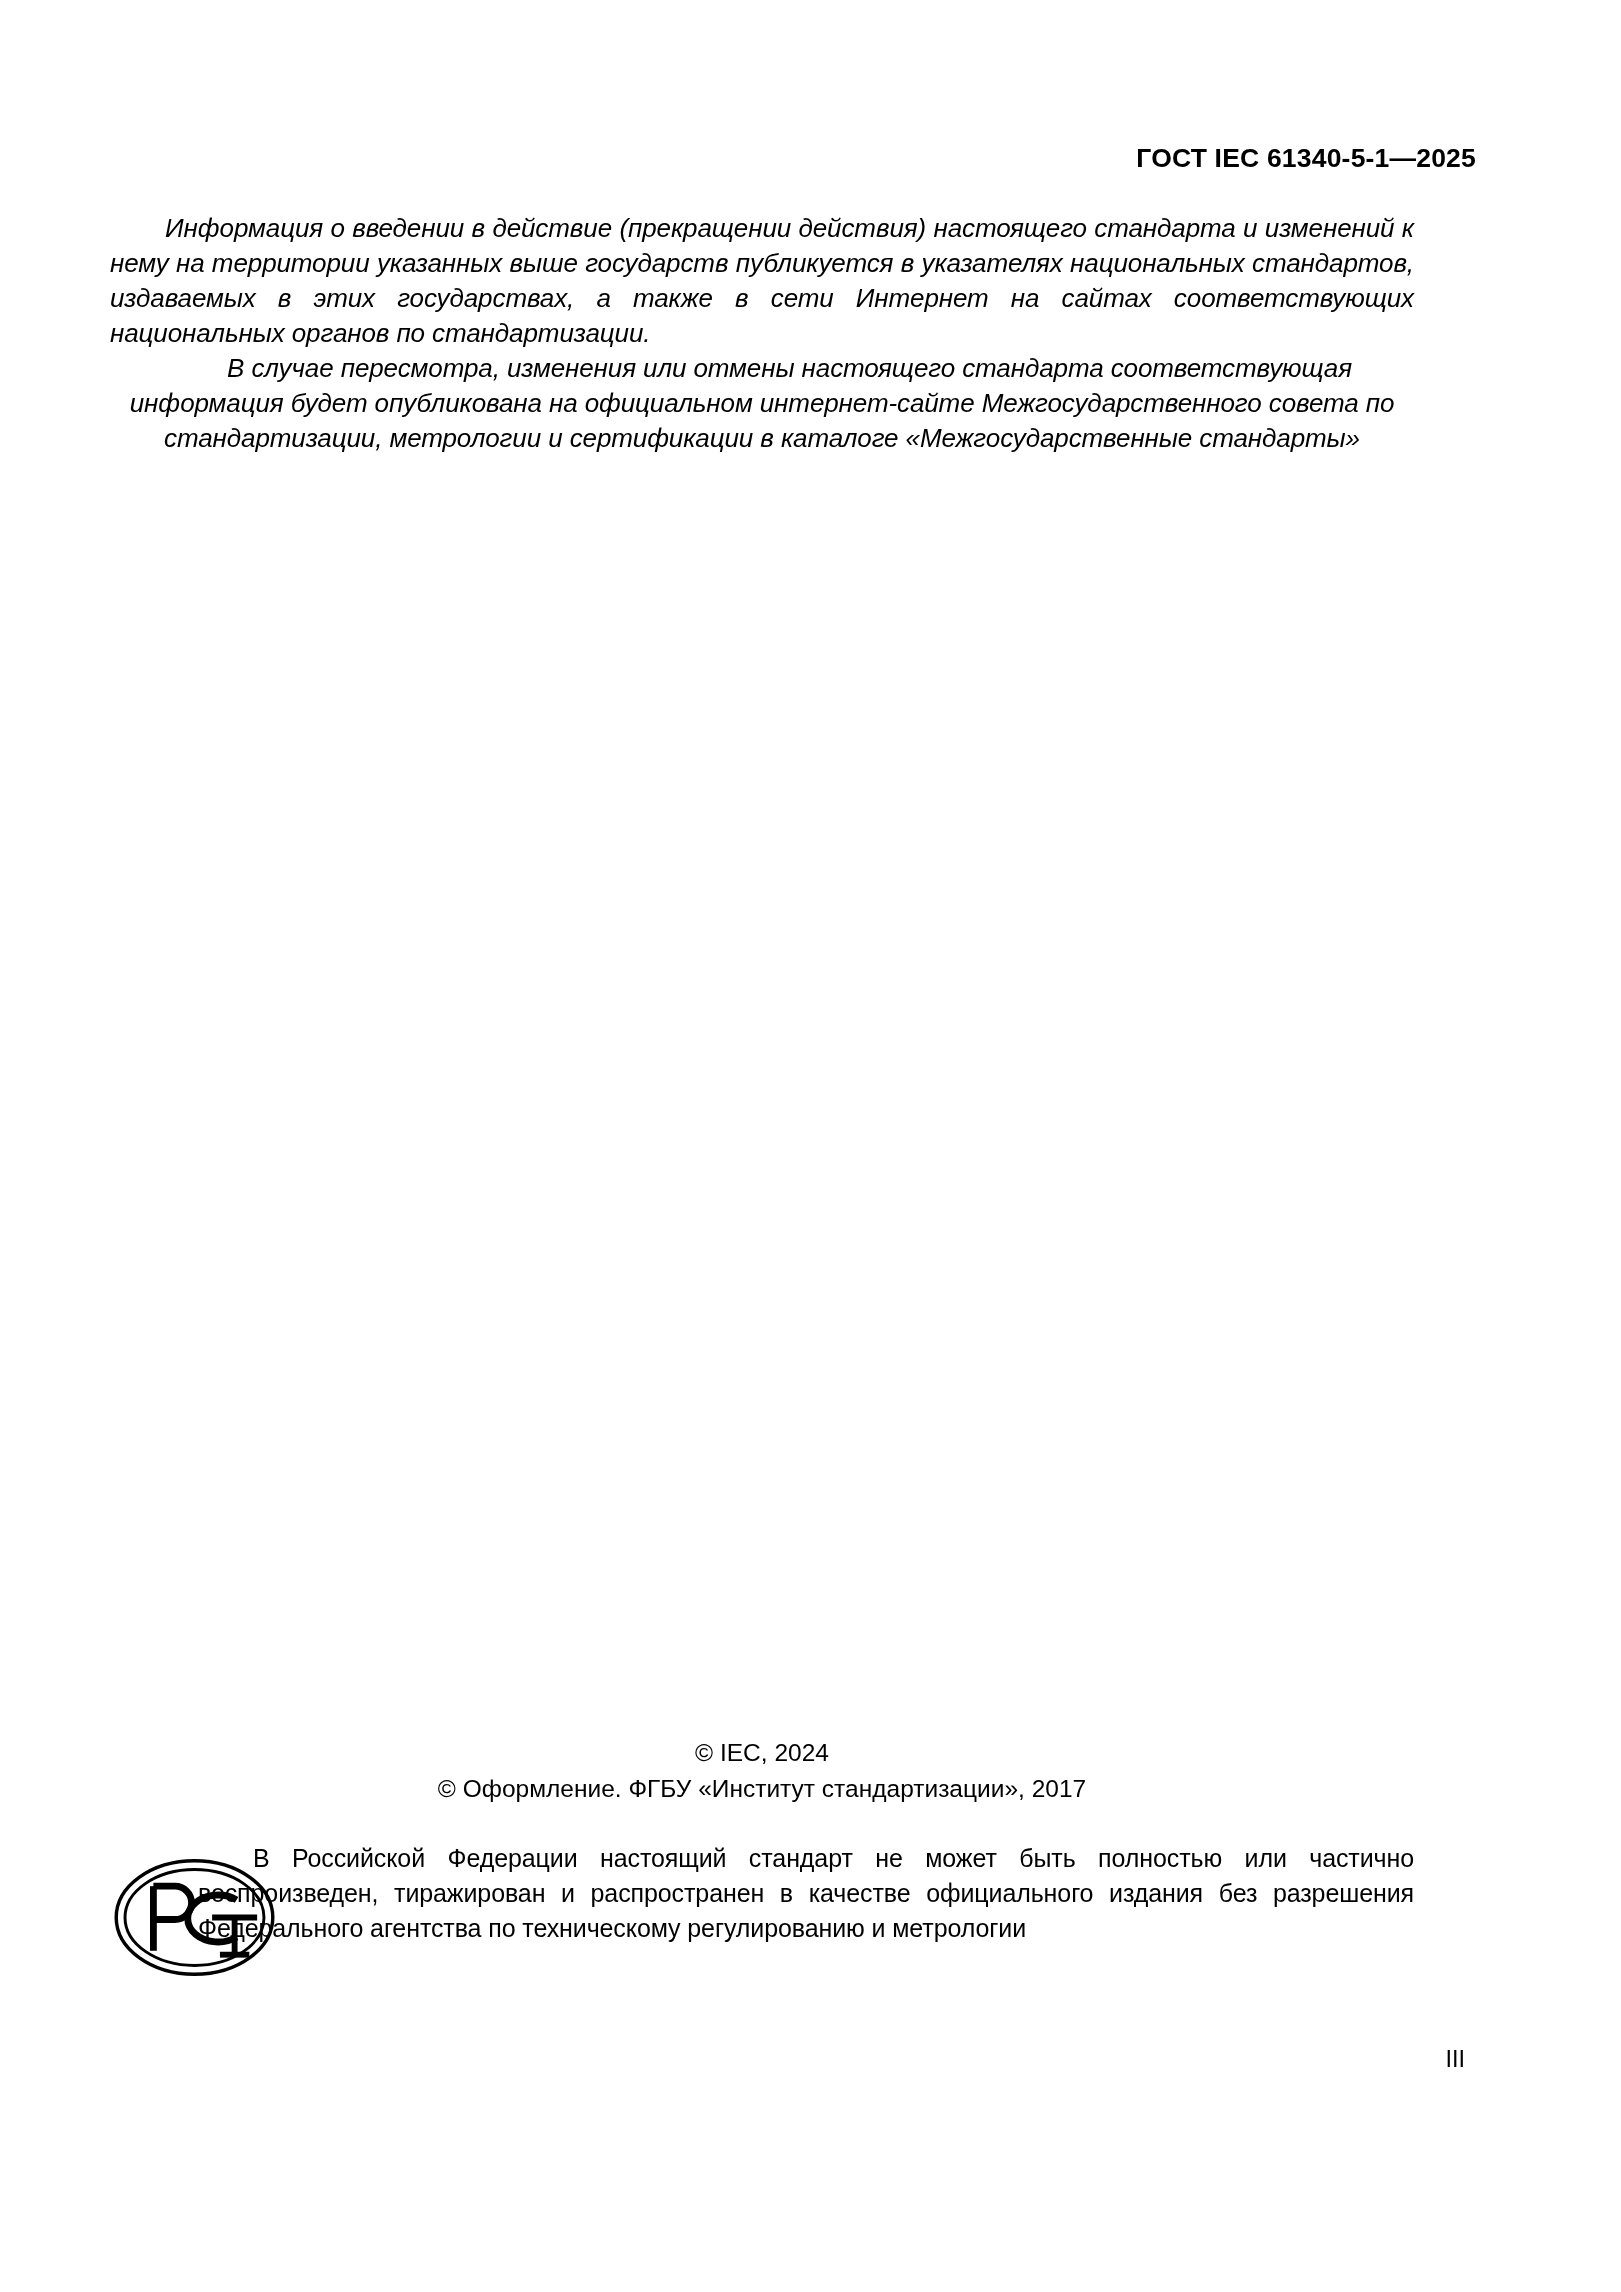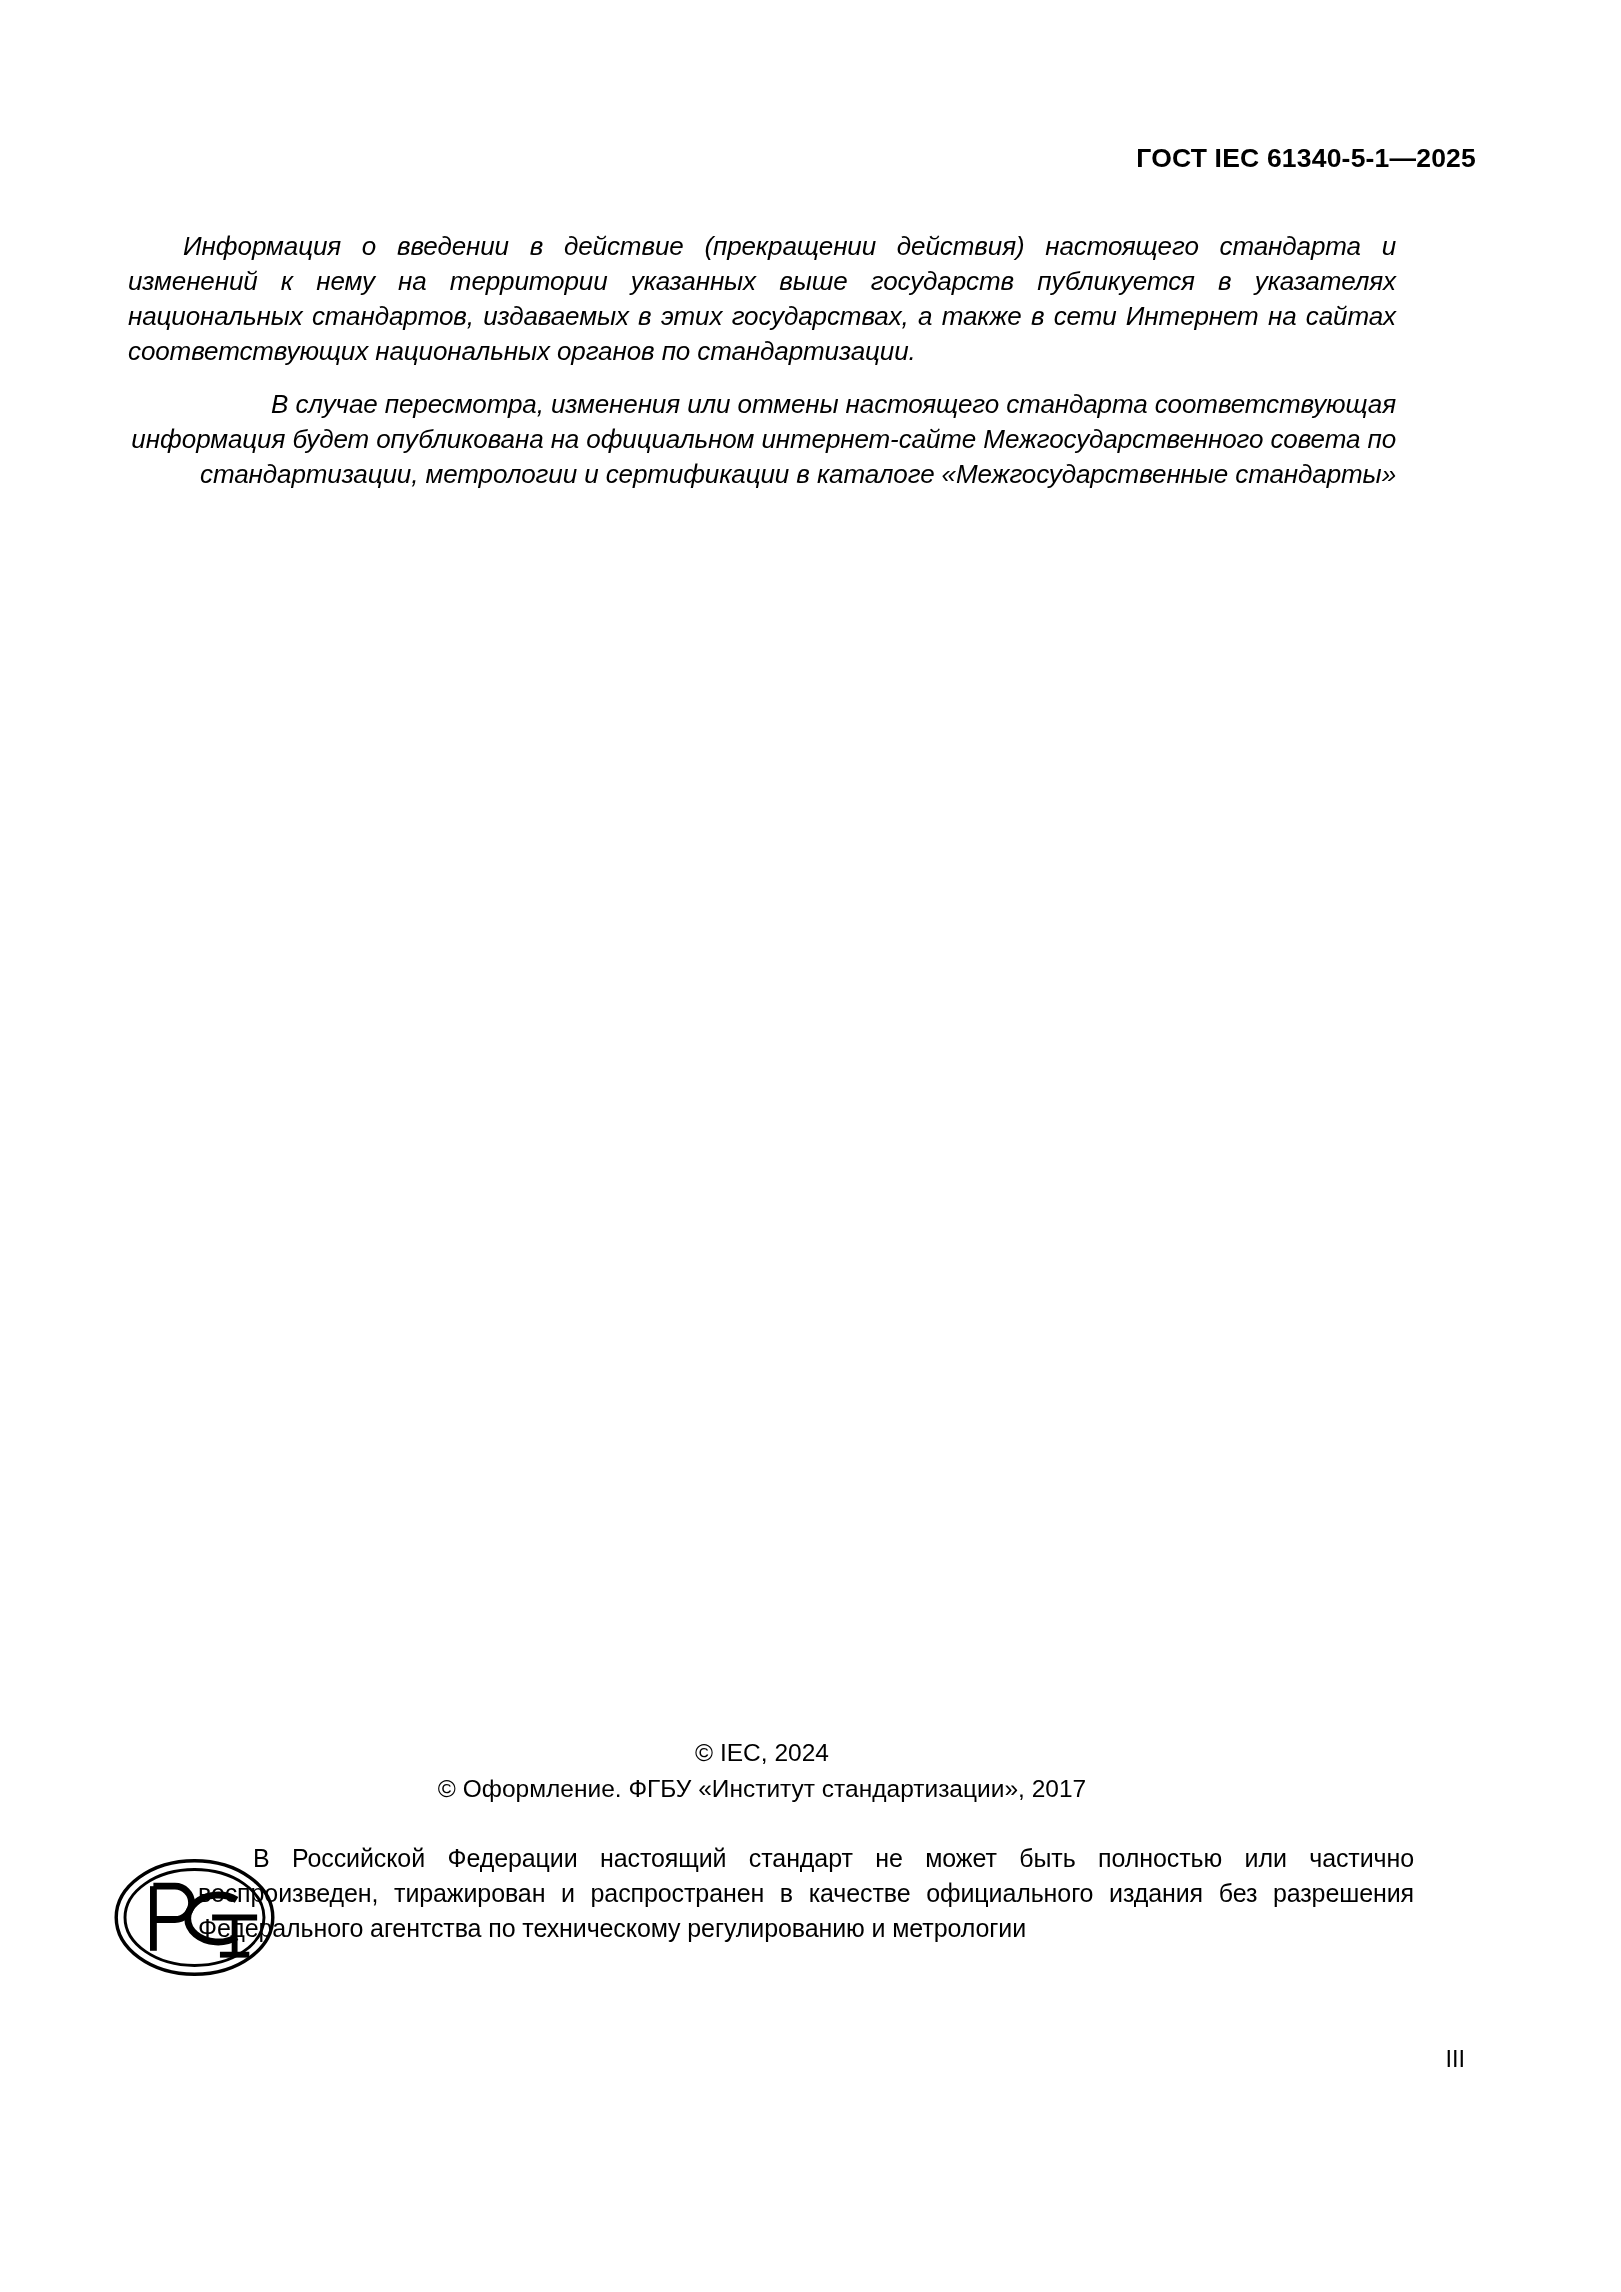--- a/index.html
+++ b/index.html
@@ -33,28 +33,28 @@
     top: 211px;
     left: 110px;
     width: 1304px;
   }
   .para {
     font-style: italic;
     font-size: 26px;
     line-height: 35px;
     text-align: justify;
     text-indent: 55px;
-    margin: 18px;
+    margin: 0;
     letter-spacing: -0.1px;
   }
   .para + .para {
     margin-top: 0px;
   }
   .para.last {
-    text-align: right;
+    text-align: center;
   }
   .copyright {
     position: absolute;
     top: 1735px;
     left: 110px;
     width: 1304px;
     text-align: center;
     font-size: 24.5px;
     line-height: 36px;
   }

